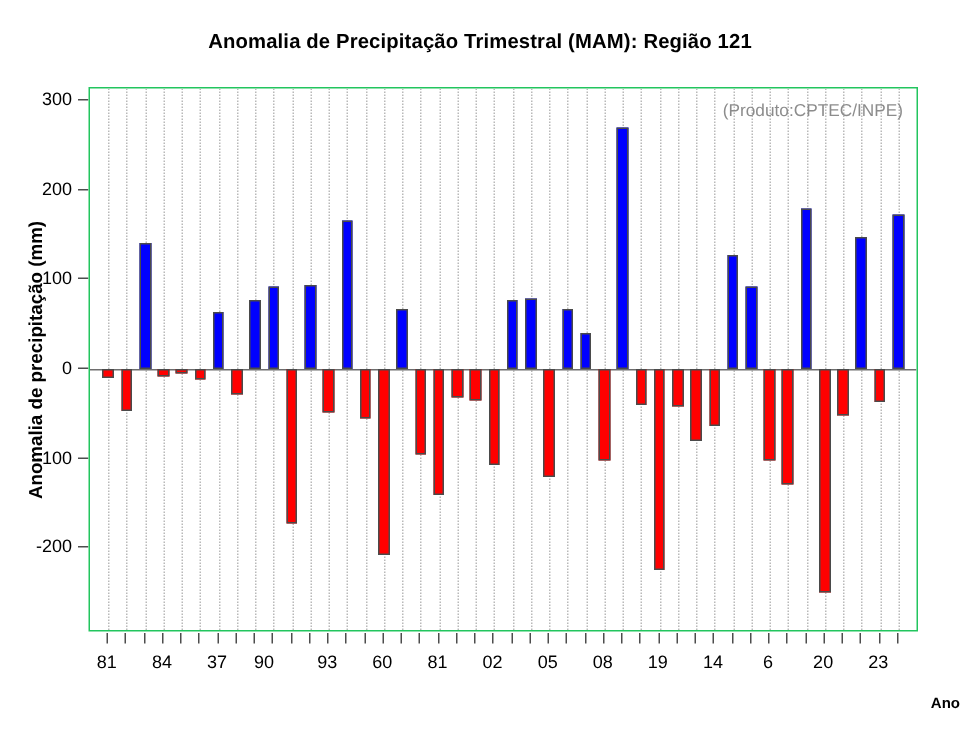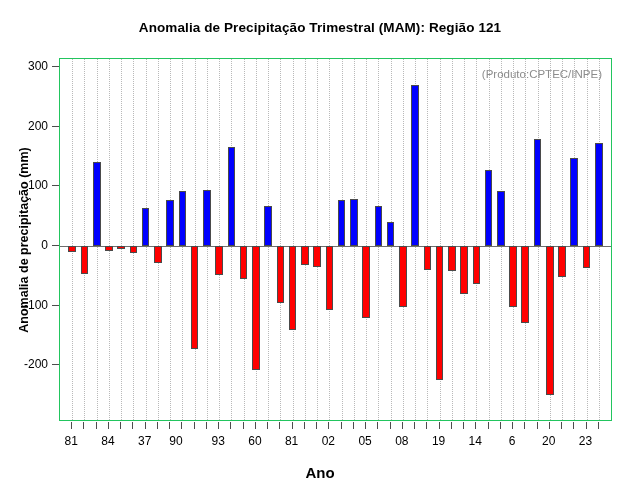--- a/index.html
+++ b/index.html
@@ -113,22 +113,22 @@
     color: #000000;
     text-align: center;
     width: 30px;
     line-height: 14px;
   }
   #xlabel {
     position: absolute;
     left: 0;
     top: 464px;
     width: 640px;
-    text-align: center;
-    font-size: 15px;
+    text-align: right;
+    font-size: 10px;
     font-weight: bold;
     color: #000000;
   }
 </style>
 </head>
 <body>
 
 <div id="root">
 
   <div id="chart-title">Anomalia de Precipitação Trimestral (MAM): Região 121</div>

